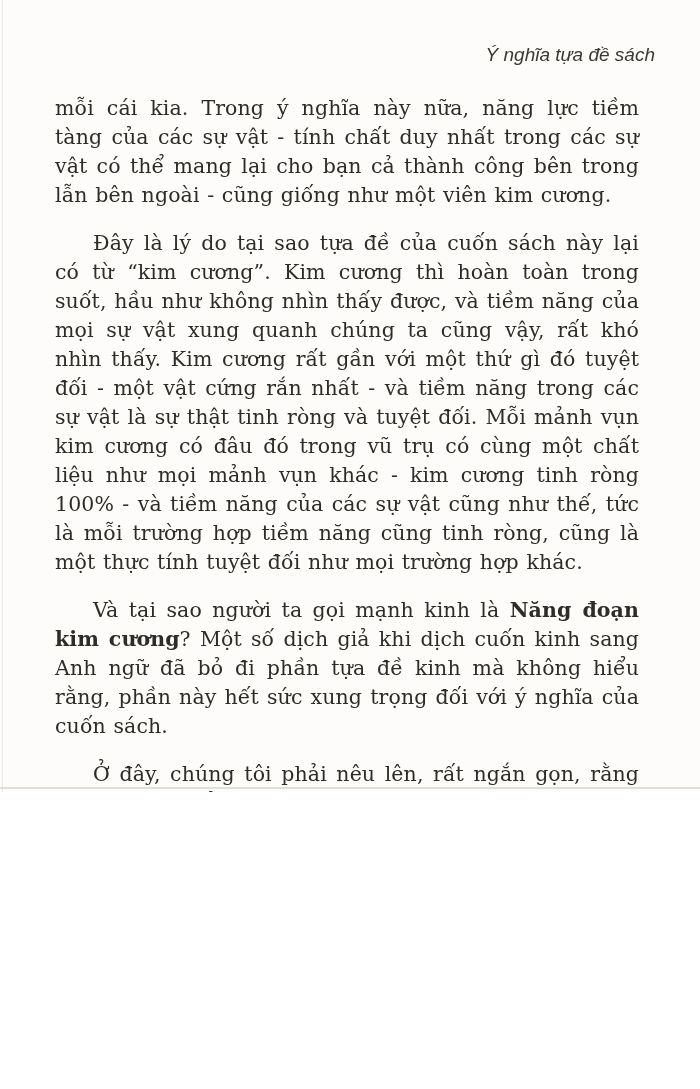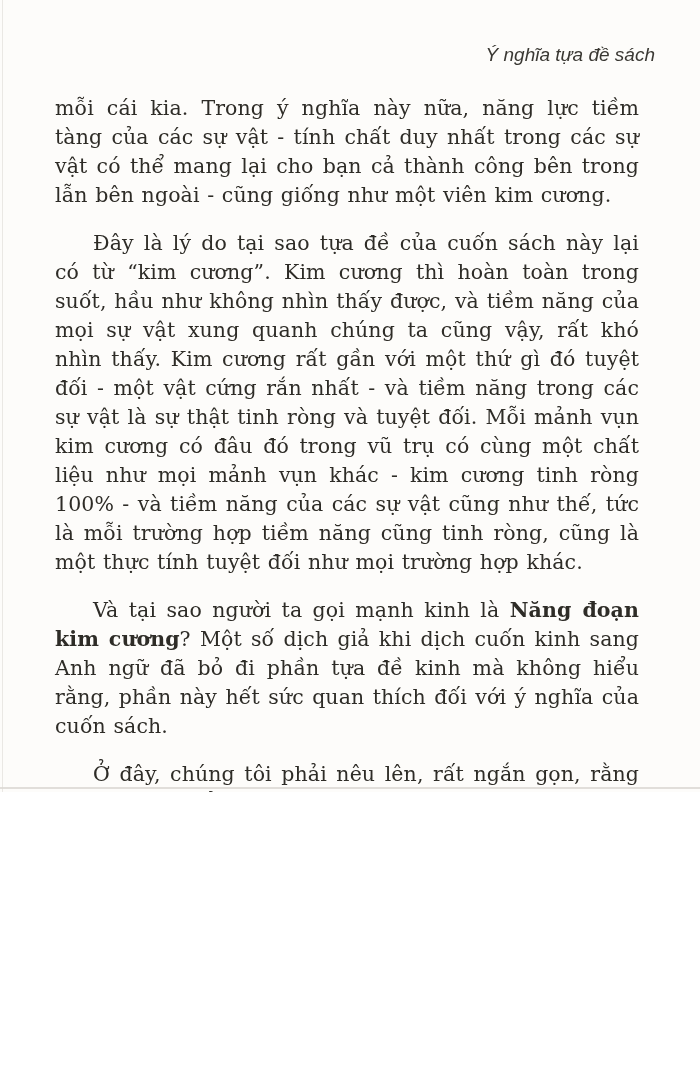--- a/index.html
+++ b/index.html
@@ -94,21 +94,21 @@
 </head>
 <body>
 
 <div class="page">
 
   <div class="running-head">Ý nghĩa tựa đề sách</div>
 
   <div class="content">
       <p class="no-indent"><span>mỗi cái kia. Trong ý nghĩa này nữa, năng lực tiềm tàng của các sự vật - tính chất duy nhất trong các sự vật có thể mang lại cho bạn cả thành công bên trong lẫn bên ngoài - cũng giống như một viên kim cương.</span></p>
       <p><span>Đây là lý do tại sao tựa đề của cuốn sách này lại có từ “kim cương”. Kim cương thì hoàn toàn trong suốt, hầu như không nhìn thấy được, và tiềm năng của mọi sự vật xung quanh chúng ta cũng vậy, rất khó nhìn thấy. Kim cương rất gần với một thứ gì đó tuyệt đối - một vật cứng rắn nhất - và tiềm năng trong các sự vật là sự thật tinh ròng và tuyệt đối. Mỗi mảnh vụn kim cương có đâu đó trong vũ trụ có cùng một chất liệu như mọi mảnh vụn khác - kim cương tinh ròng 100% - và tiềm năng của các sự vật cũng như thế, tức là mỗi trường hợp tiềm năng cũng tinh ròng, cũng là một thực tính tuyệt đối như mọi trường hợp khác.</span></p>
-      <p><span>Và tại sao người ta gọi mạnh kinh là </span><span class="bold">Năng đoạn kim cương</span><span>? Một số dịch giả khi dịch cuốn kinh sang Anh ngữ đã bỏ đi phần tựa đề kinh mà không hiểu rằng, phần này hết sức quan thích đối với ý nghĩa của cuốn sách.</span></p>
+      <p><span>Và tại sao người ta gọi mạnh kinh là </span><span class="bold">Năng đoạn kim cương</span><span>? Một số dịch giả khi dịch cuốn kinh sang Anh ngữ đã bỏ đi phần tựa đề kinh mà không hiểu rằng, phần này hết sức xung trọng đối với ý nghĩa của cuốn sách.</span></p>
       <p><span>Ở đây, chúng tôi phải nêu lên, rất ngắn gọn, rằng có hai cách để thấy được tiềm năng trong các sự vật, bản chất tối hậu của chúng. Một cách là “thấy” bản chất này bằng cách đọc những giải thích về nó như cách được tìm thấy trong cuốn sách này, thế rồi ngồi thư giãn và suy nghĩ kỹ về những lời giải thích cho đến khi bạn hiểu được tiềm năng ấy và sử dụng nó. Cách thứ hai là nhập vào một trạng thái thiền định thâm sâu, và lần này thì “thấy” trực tiếp trong con mắt của tâm.</span></p>
       <p><span>Thấy tiềm năng theo cách thứ hai thì mạnh mẽ hơn nhiều, dù không phải ai cũng hiểu và áp dụng thành công tiềm năng ấy.</span></p>
     </div>
 
 
   <div class="page-number">31</div>
 
   <div class="left-edge"></div>
   <div class="bottom-edge"></div>
 

